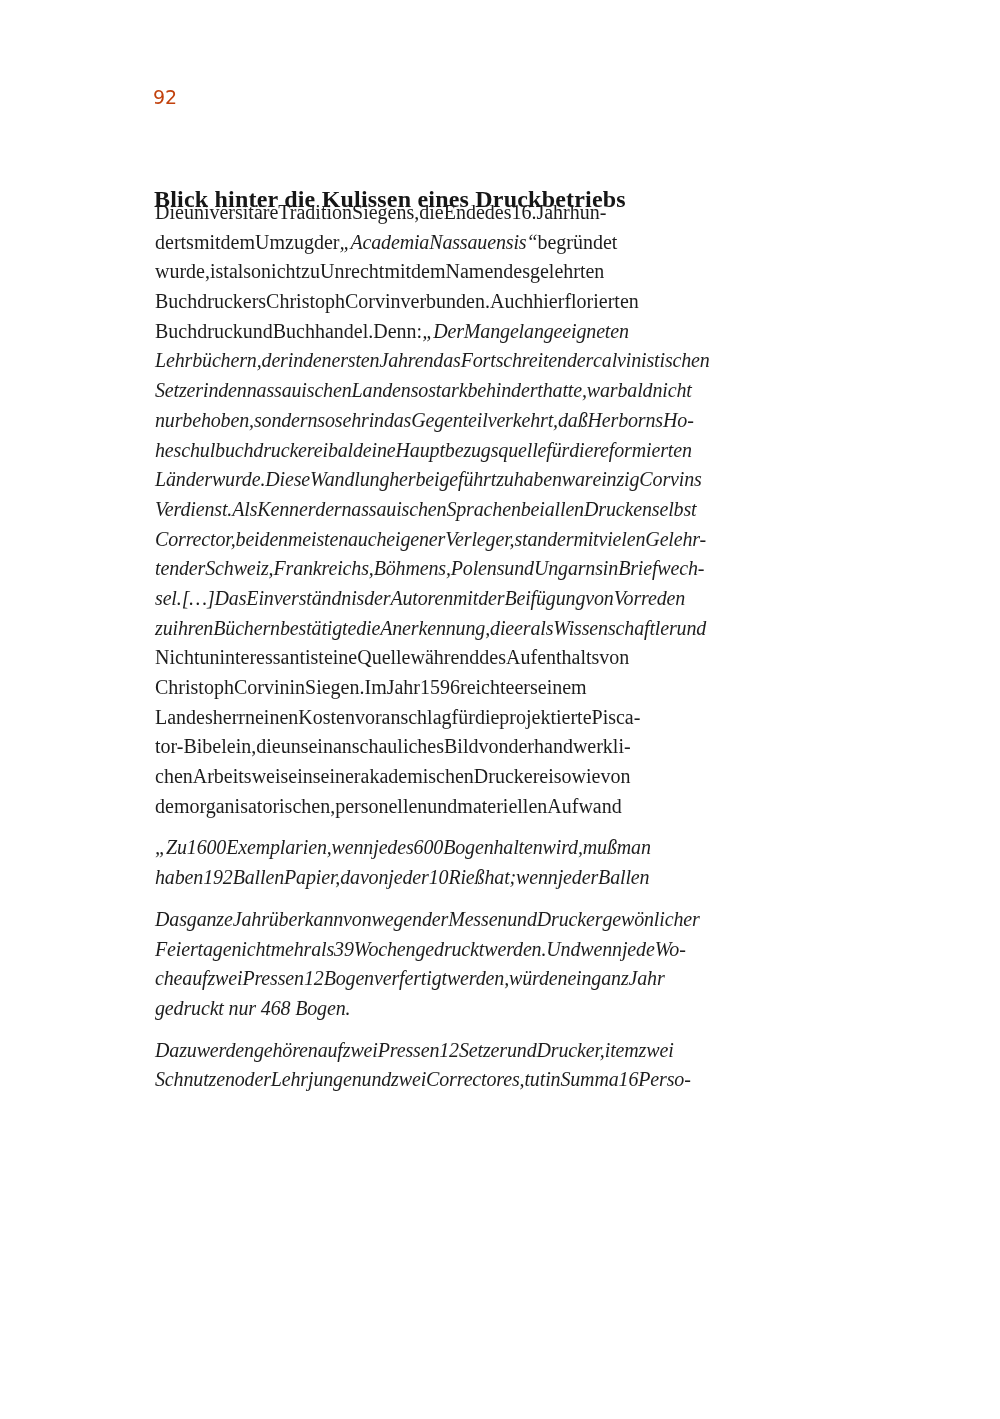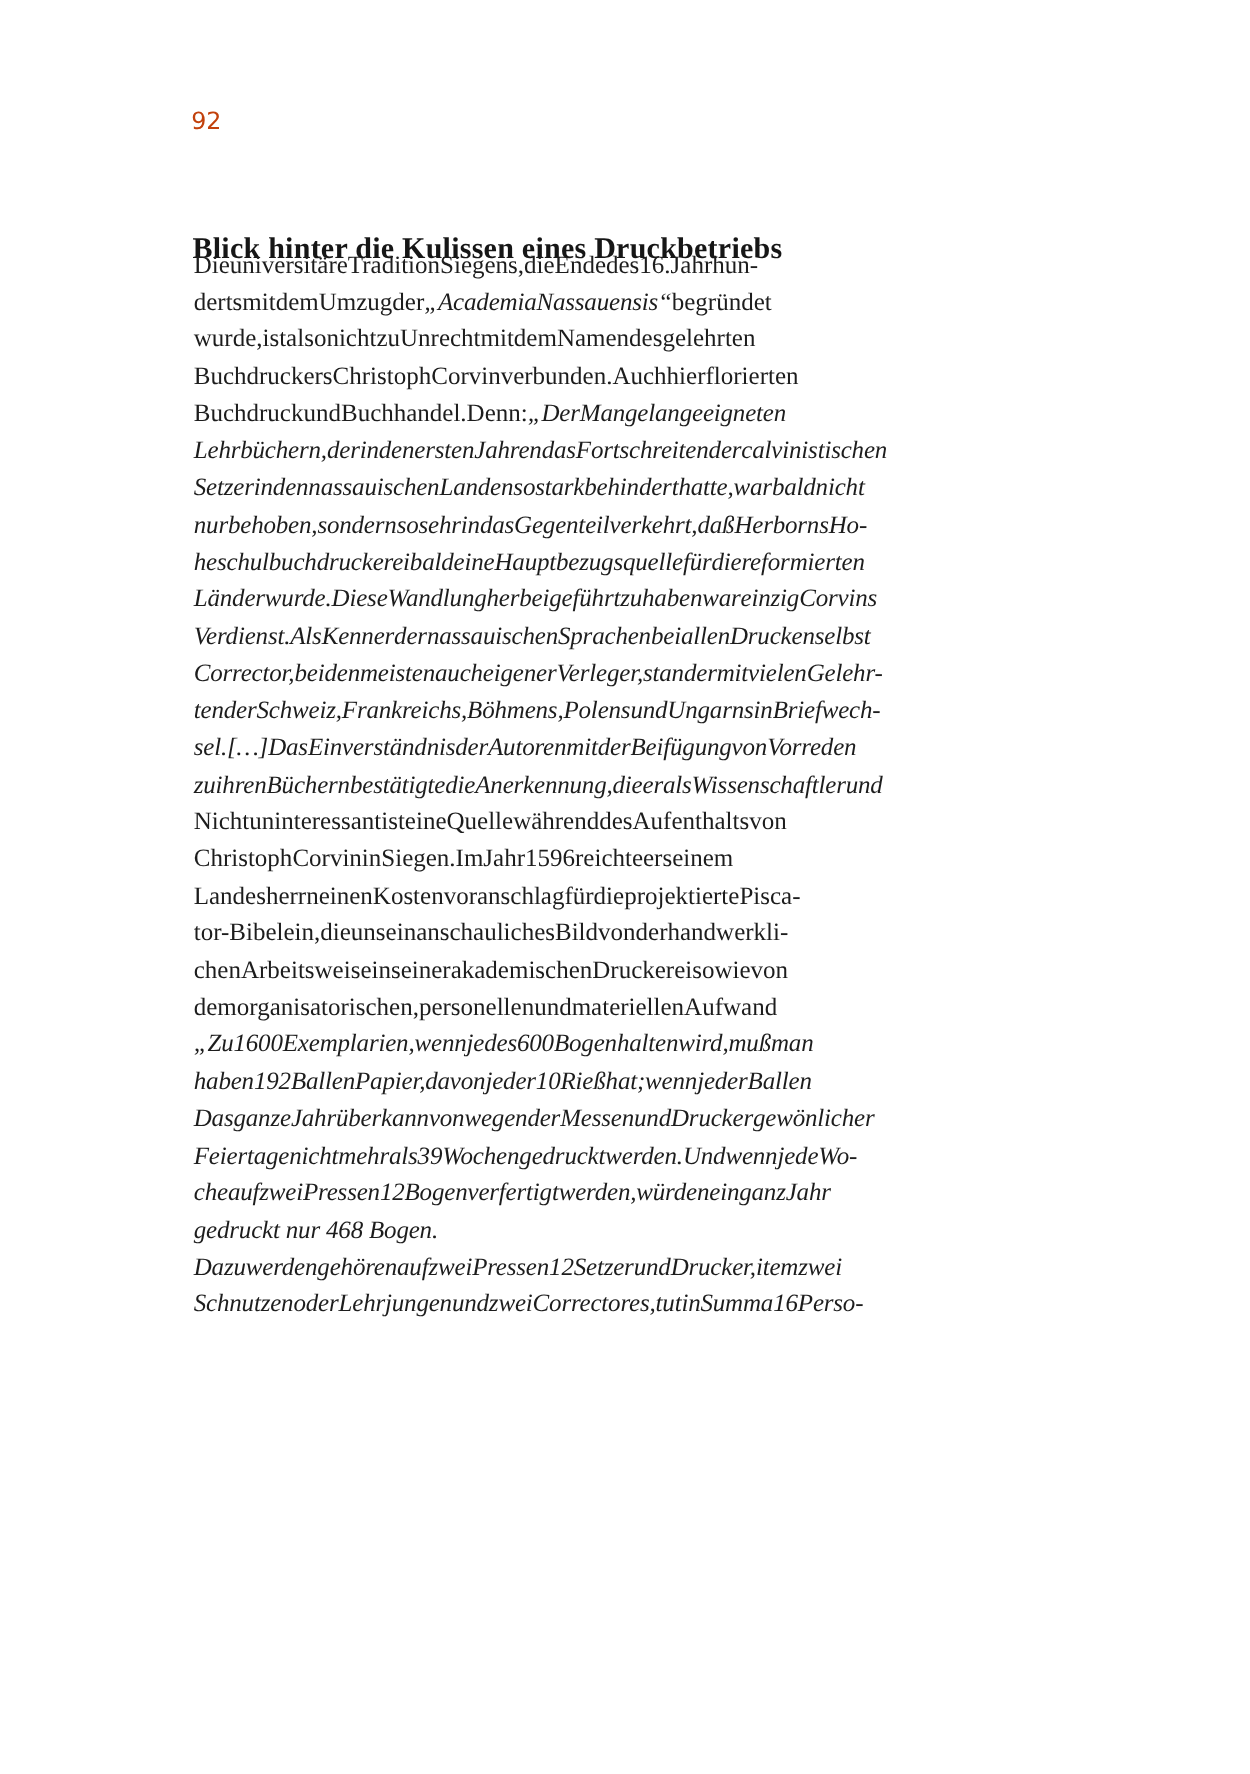--- a/index.html
+++ b/index.html
@@ -20,21 +20,21 @@
     position:absolute;left:154px;top:170px;
     font-size:24px;font-weight:700;
     letter-spacing:0.2px;color:#161616;
     white-space:nowrap;
     text-align:center;
   }
   .column{
     position:absolute;left:155px;top:198px;width:667px;
   }
   .para{margin:0;}
-  .para.quote{margin-top:0;}
+  .para.quote{margin-top:12px;}
   .line{
     height:29.7px;line-height:29.7px;
     font-size:20px;white-space:nowrap;
   }
   .line.just{
     display:flex;justify-content:flex-start;align-items:baseline;
   }
   .w{white-space:pre;}
   .r{font-style:normal;}
   .i{font-style:italic;letter-spacing:-0.15px;}

